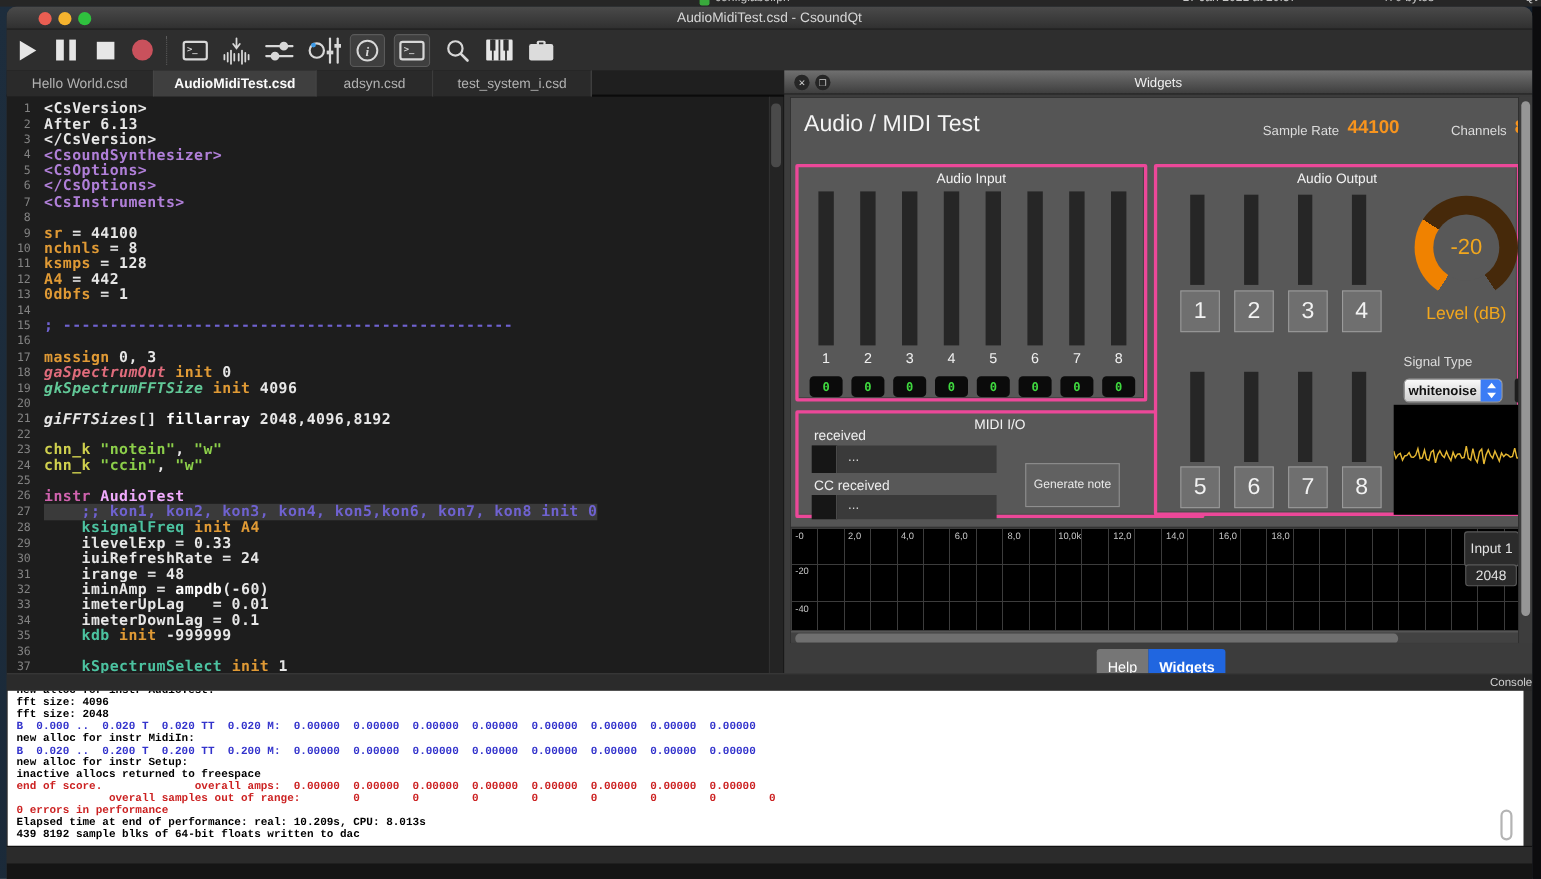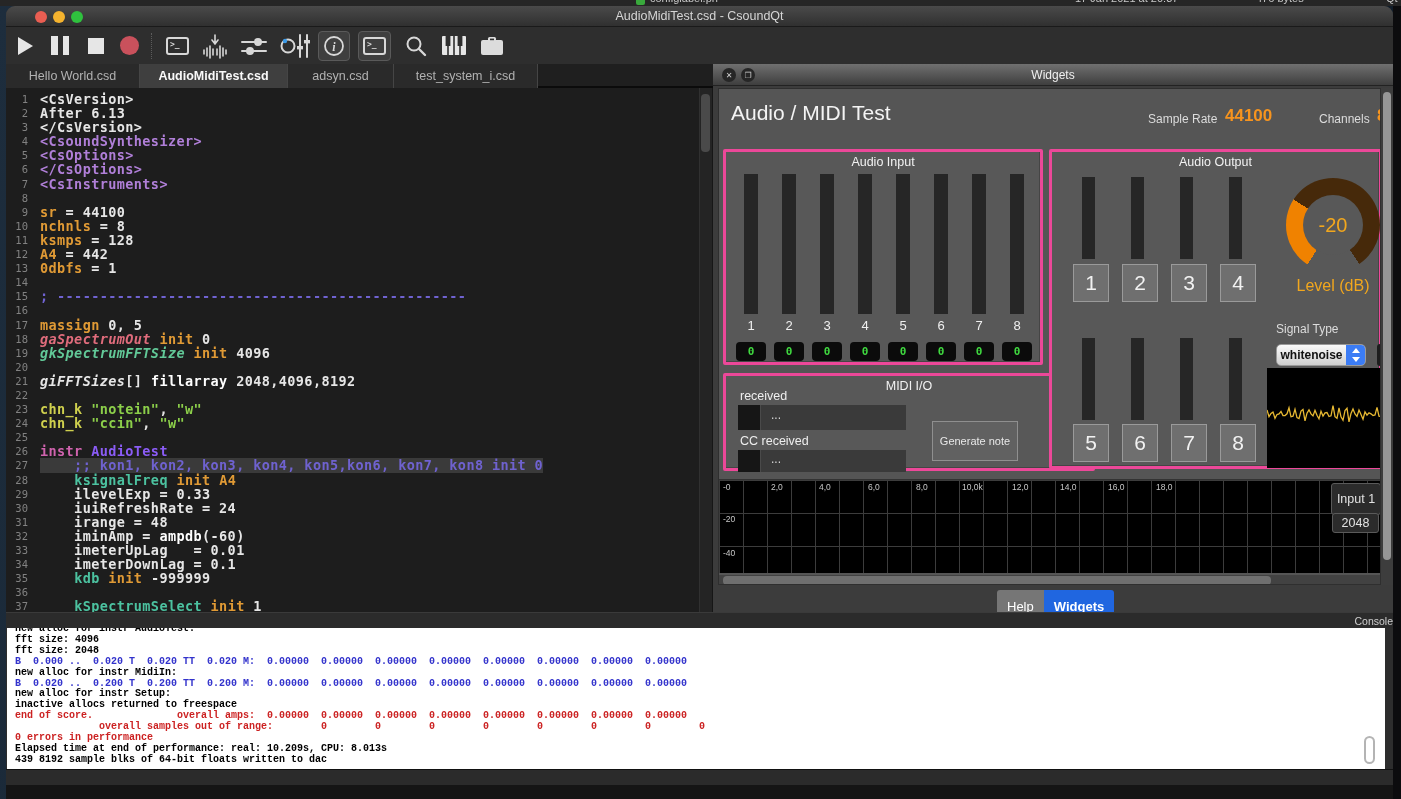--- a/index.html
+++ b/index.html
@@ -39,21 +39,21 @@
   .tab.active { background:#3f3f3f; color:#fafafa; font-weight:bold; }
 
   
   #editor { left:0; top:82px; width:693px; height:524px; background:#1d1d1d; overflow:hidden; padding-top:4px; }
   .cl { display:flex; height:14.1px; align-items:flex-start; }
   .ln { width:34px; text-align:right; padding-right:12px; flex:0 0 34px; color:#828282; font-family:"DejaVu Sans Mono",monospace; font-size:10.5px; line-height:14.1px; }
   .code { font-family:"DejaVu Sans Mono",monospace; font-size:13.5px; font-weight:bold; letter-spacing:0.4px; line-height:14.1px; white-space:pre; color:#e6e6e6; }
   .code.hl { background:#3a3a3a; }
   .sp  { color:#e6e6e6; } .st8 { color:#b07fd8; } .scm { color:#6f62d0; } .so { color:#e09a35; }
   .sgr { color:#e06c7c; font-style:italic; } .sgg { color:#62c998; font-style:italic; } .sgi { color:#e6e6e6; font-style:italic; }
-  .sf { color:#ffffff; } .sy { color:#cfd04e; } .ss { color:#8ccf4a; } .sik { color:#d063ae; } .sin { color:#8b5cf6; } .sk { color:#4cc2a0; }
+  .sf { color:#ffffff; } .sy { color:#cfd04e; } .ss { color:#8ccf4a; } .sik { color:#d063ae; } .sin { color:#f0abfc; } .sk { color:#4cc2a0; }
   #ed-scroll { left:693px; top:82px; width:13px; height:524px; background:#242424; border-left:1px solid #303030; }
   #ed-thumb { left:695px; top:88px; width:9px; height:58px; background:#4a4a4a; border-radius:4px; }
   #mid-div { left:706px; top:82px; width:1px; height:524px; background:#161616; }
 
   
   #wtitle { left:707px; top:58px; width:680px; height:22px; background:linear-gradient(#707070,#3e3e3e); border-bottom:1px solid #222; }
   #wtitle-text { width:100%; text-align:center; top:4px; font-size:12px; color:#f0f0f0; }
   .wbtn { top:4px; width:14px; height:14px; border-radius:50%; background:#262626; color:#cfcfcf; font-size:8px; display:flex; align-items:center; justify-content:center; }
   #wpanel { left:707px; top:80px; width:680px; height:526px; background:#3c3c3c; }
   #wform { left:712px; top:82px; width:663px; height:497px; background:#555555; border:1px solid #2f2f2f; overflow:hidden; }
@@ -295,21 +295,21 @@
       <div class="cl">
         <div class="ln">15</div>
         <pre class="code"><span class="scm">; ------------------------------------------------</span></pre>
       </div>
       <div class="cl">
         <div class="ln">16</div>
         <pre class="code"></pre>
       </div>
       <div class="cl">
         <div class="ln">17</div>
-        <pre class="code"><span class="so">massign</span><span class="sp"> 0, 5</span></pre>
+        <pre class="code"><span class="so">massign</span><span class="sp"> 0, 3</span></pre>
       </div>
       <div class="cl">
         <div class="ln">18</div>
         <pre class="code"><span class="sgr">gaSpectrumOut</span><span class="sp"> </span><span class="so">init</span><span class="sp"> 0</span></pre>
       </div>
       <div class="cl">
         <div class="ln">19</div>
         <pre class="code"><span class="sgg">gkSpectrumFFTSize</span><span class="sp"> </span><span class="so">init</span><span class="sp"> 4096</span></pre>
       </div>
       <div class="cl">

